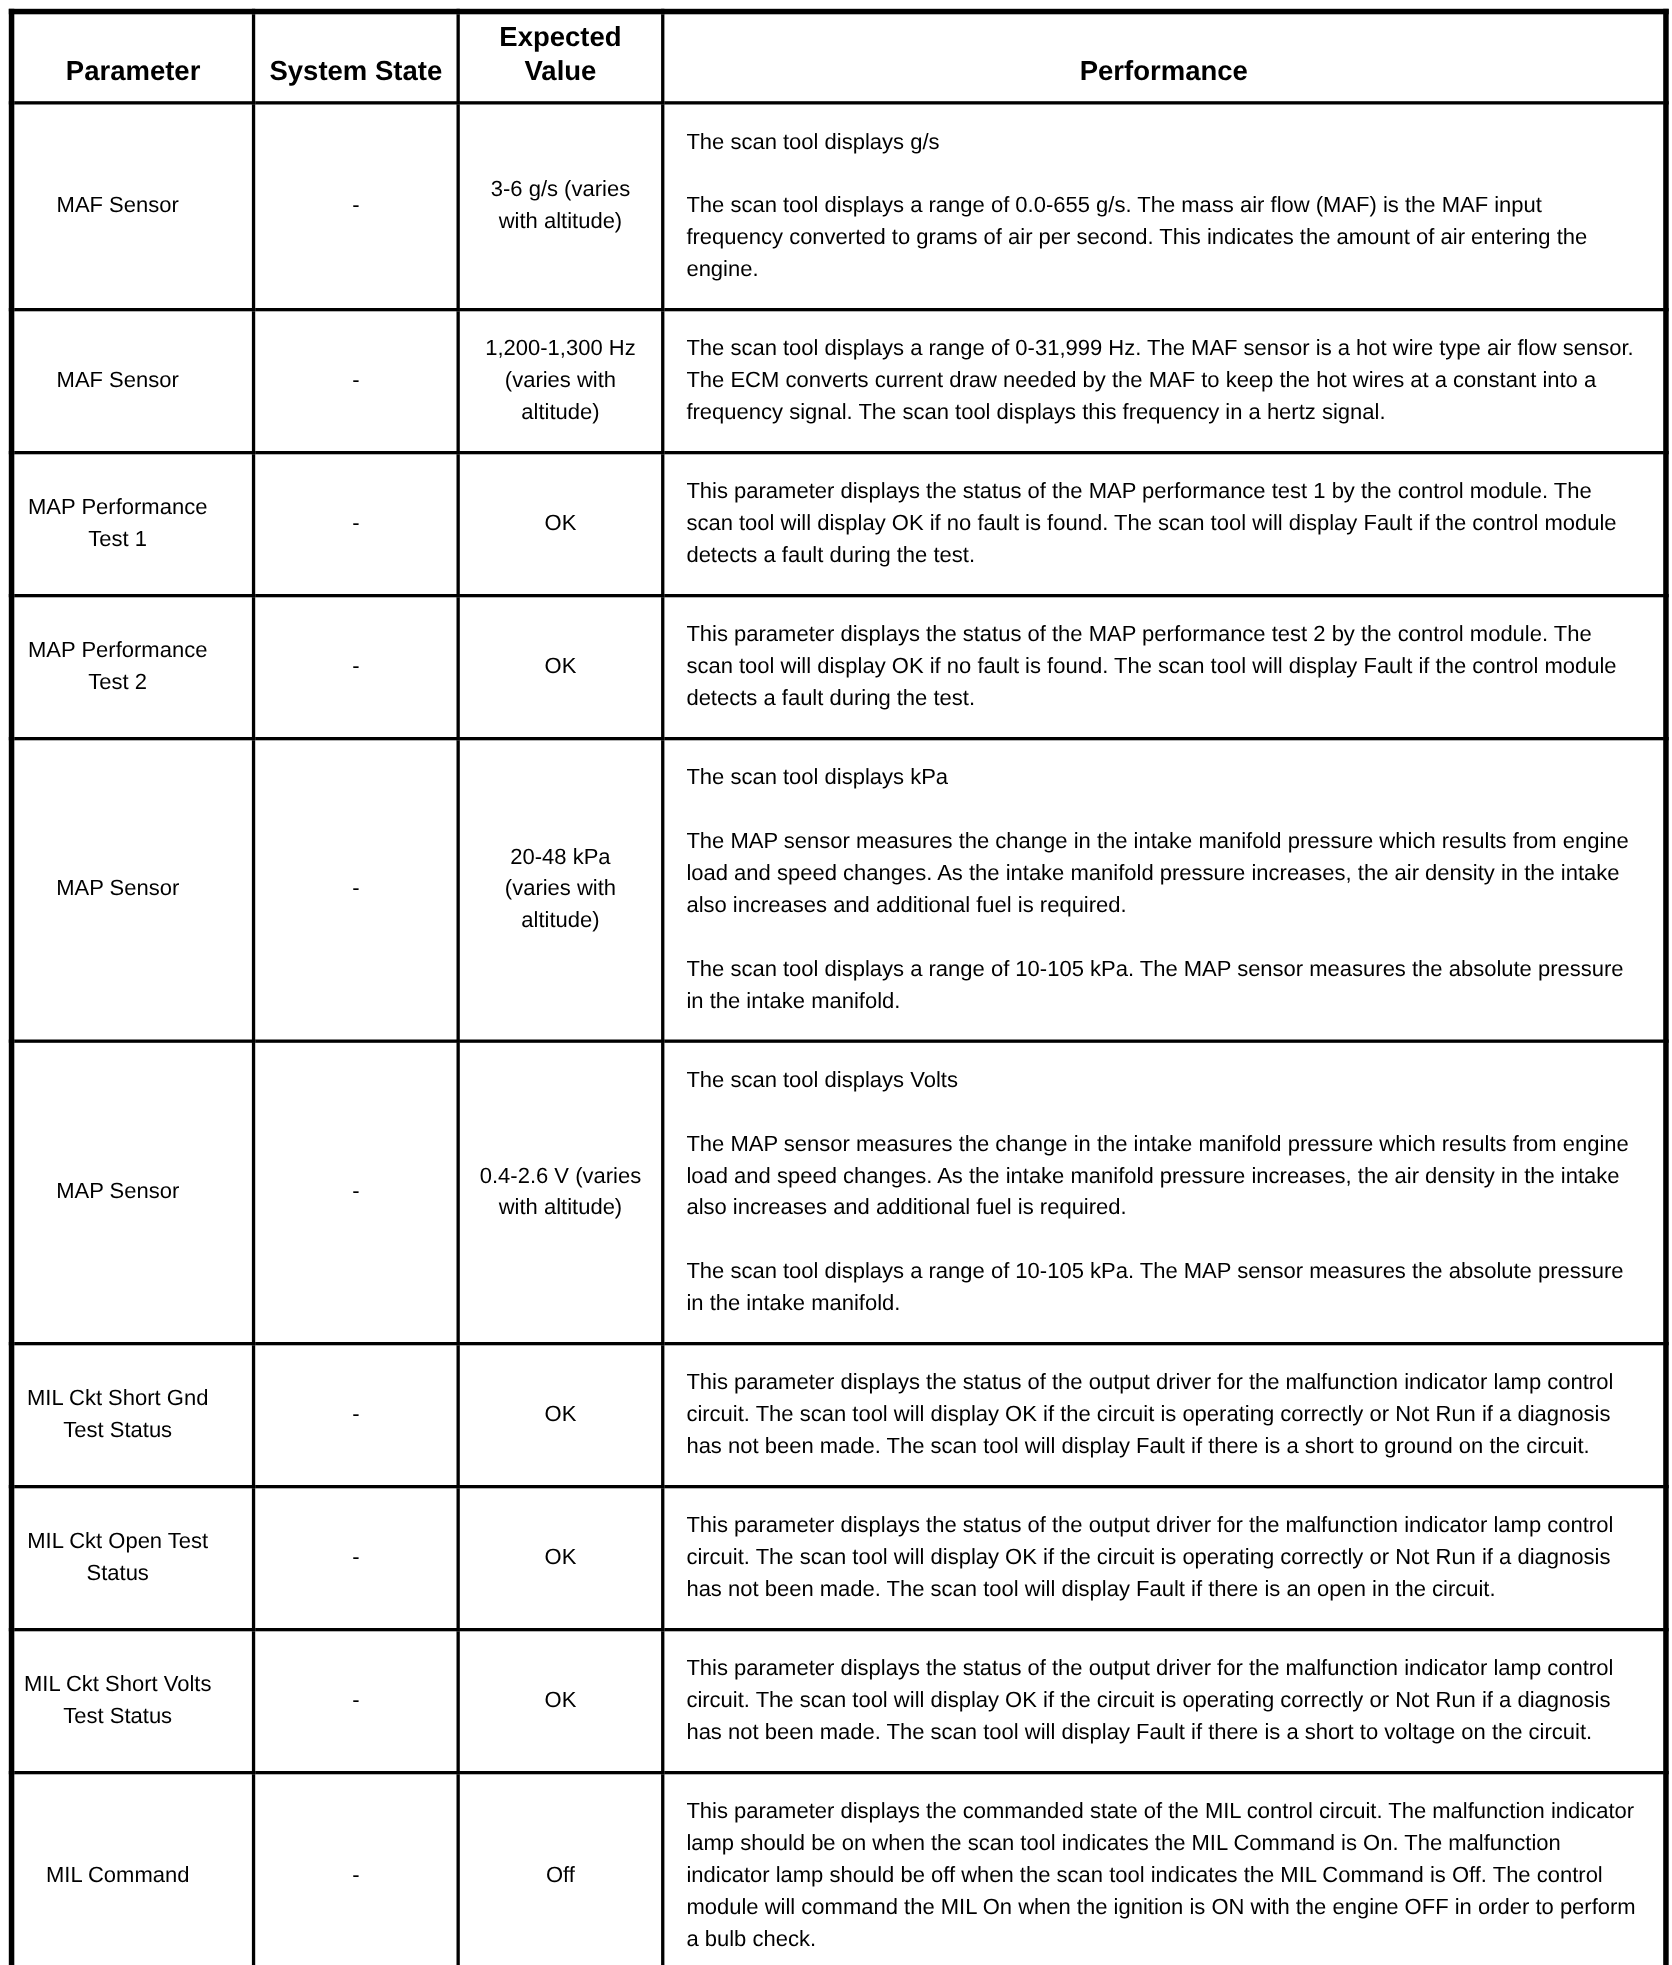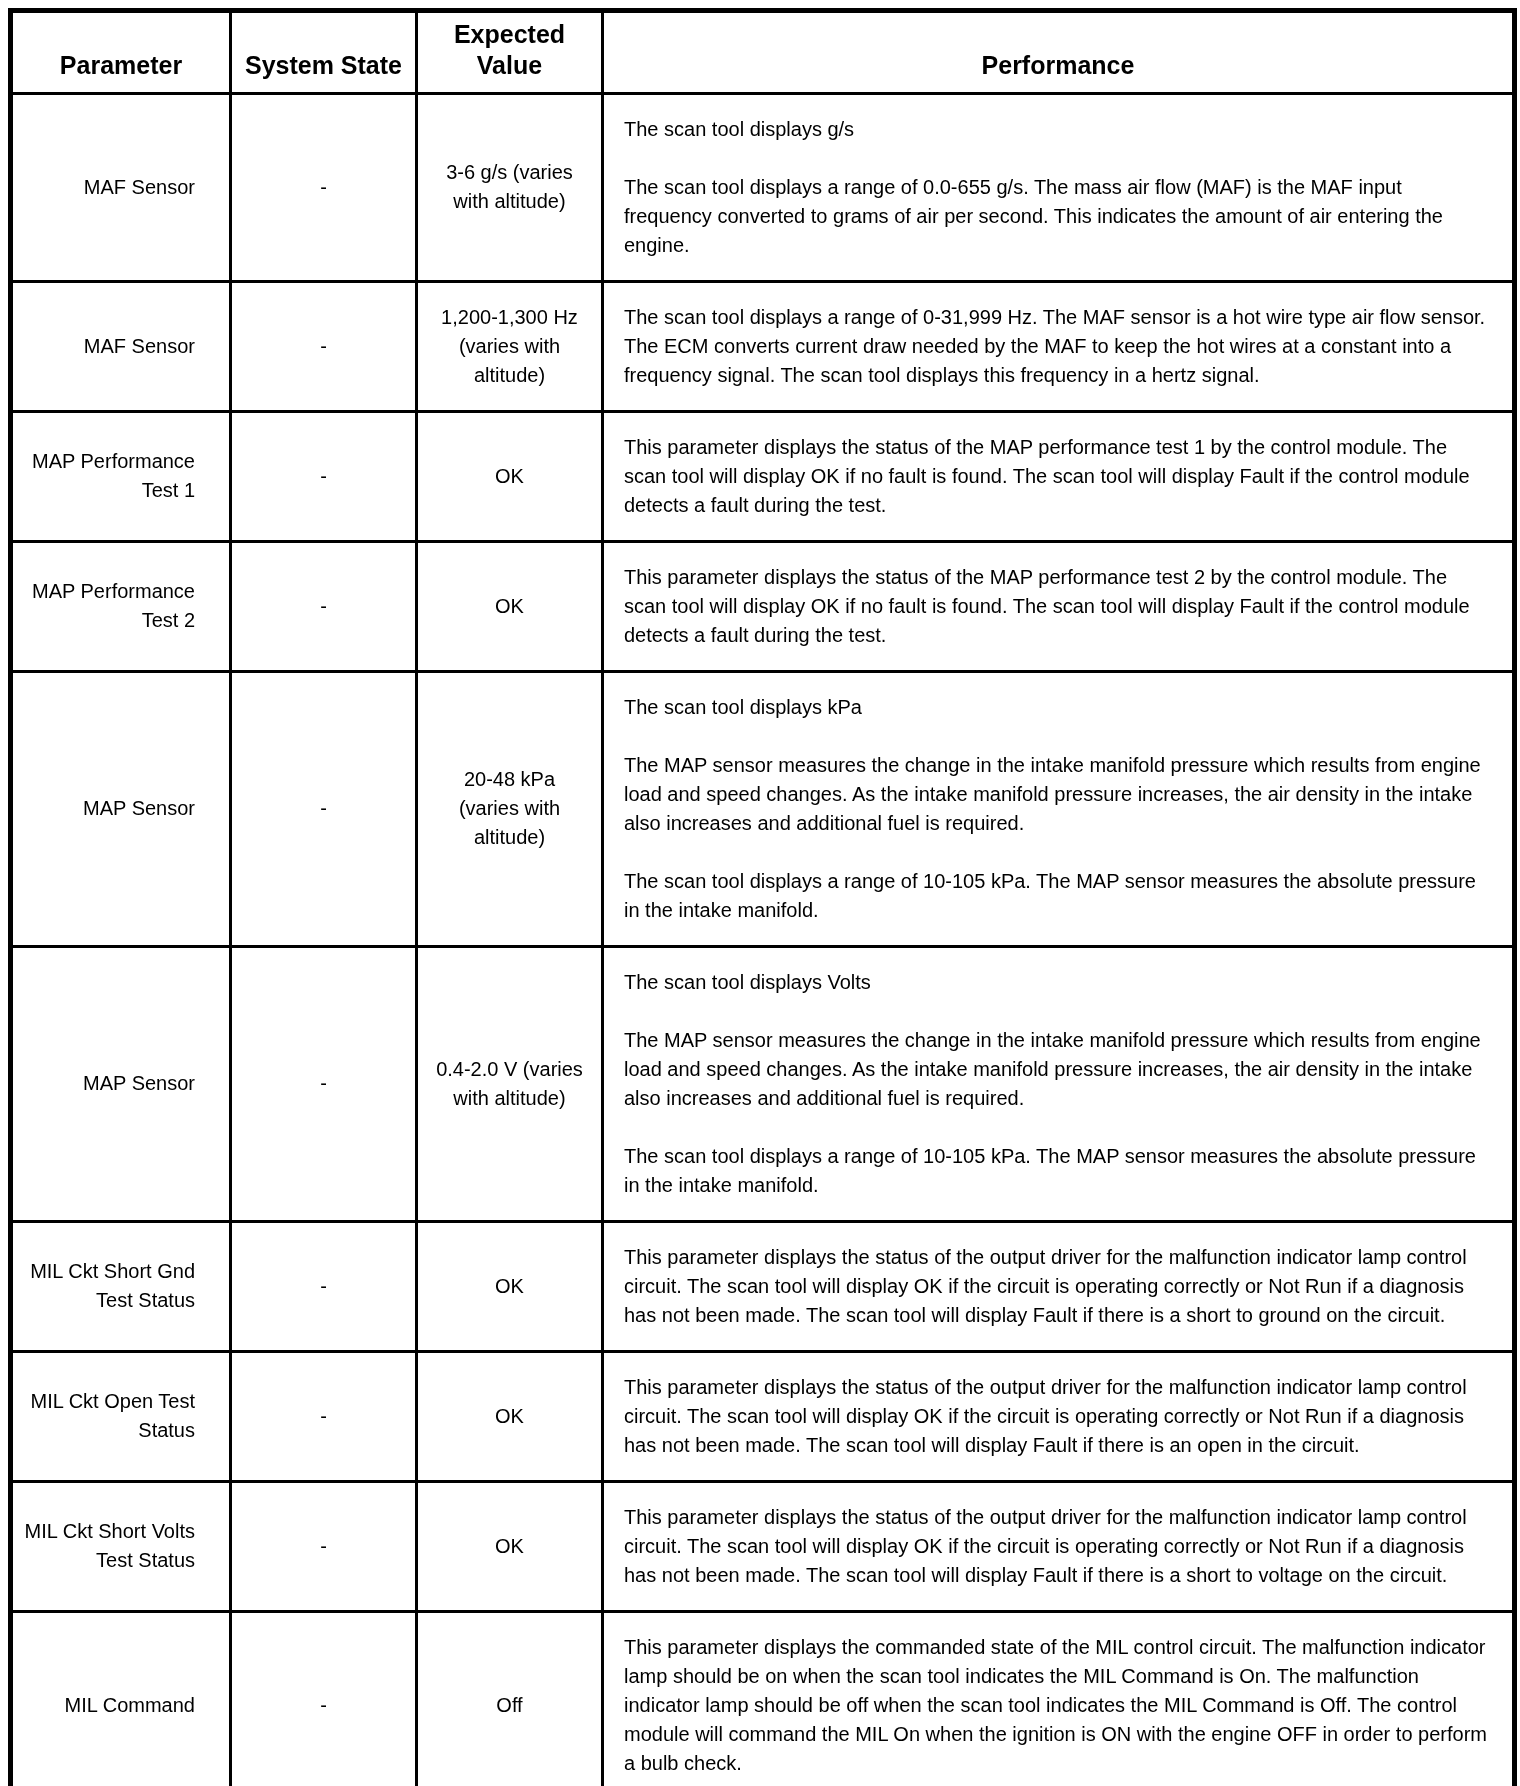--- a/index.html
+++ b/index.html
@@ -36,21 +36,21 @@
   th {
     font-weight: bold;
     text-align: center;
     vertical-align: bottom;
     white-space: pre-line;
     line-height: 1.25;
     padding: 6px 4px 10px 4px;
     font-size: 25px;
   }
   td.cell-param {
-    text-align: right;
+    text-align: center;
     vertical-align: middle;
     padding: 6px 34px 6px 6px;
   }
   td.cell-state {
     text-align: center;
     vertical-align: middle;
     padding: 6px 4px;
   }
   td.cell-expected {
     text-align: center;
@@ -134,21 +134,21 @@
     <td class="cell-desc">
             <p>The scan tool displays kPa</p>
             <p>The MAP sensor measures the change in the intake manifold pressure which results from engine load and speed changes. As the intake manifold pressure increases, the air density in the intake also increases and additional fuel is required.</p>
             <p>The scan tool displays a range of 10-105 kPa. The MAP sensor measures the absolute pressure in the intake manifold.</p>
           </td>
   </tr>
 
   <tr>
     <td class="cell-param">MAP Sensor</td>
     <td class="cell-state">-</td>
-    <td class="cell-expected">0.4-2.0 V (varies with altitude)</td>
+    <td class="cell-expected">0.4-2.6 V (varies with altitude)</td>
     <td class="cell-desc">
             <p>The scan tool displays Volts</p>
             <p>The MAP sensor measures the change in the intake manifold pressure which results from engine load and speed changes. As the intake manifold pressure increases, the air density in the intake also increases and additional fuel is required.</p>
             <p>The scan tool displays a range of 10-105 kPa. The MAP sensor measures the absolute pressure in the intake manifold.</p>
           </td>
   </tr>
 
   <tr>
     <td class="cell-param">MIL Ckt Short Gnd Test Status</td>
     <td class="cell-state">-</td>

